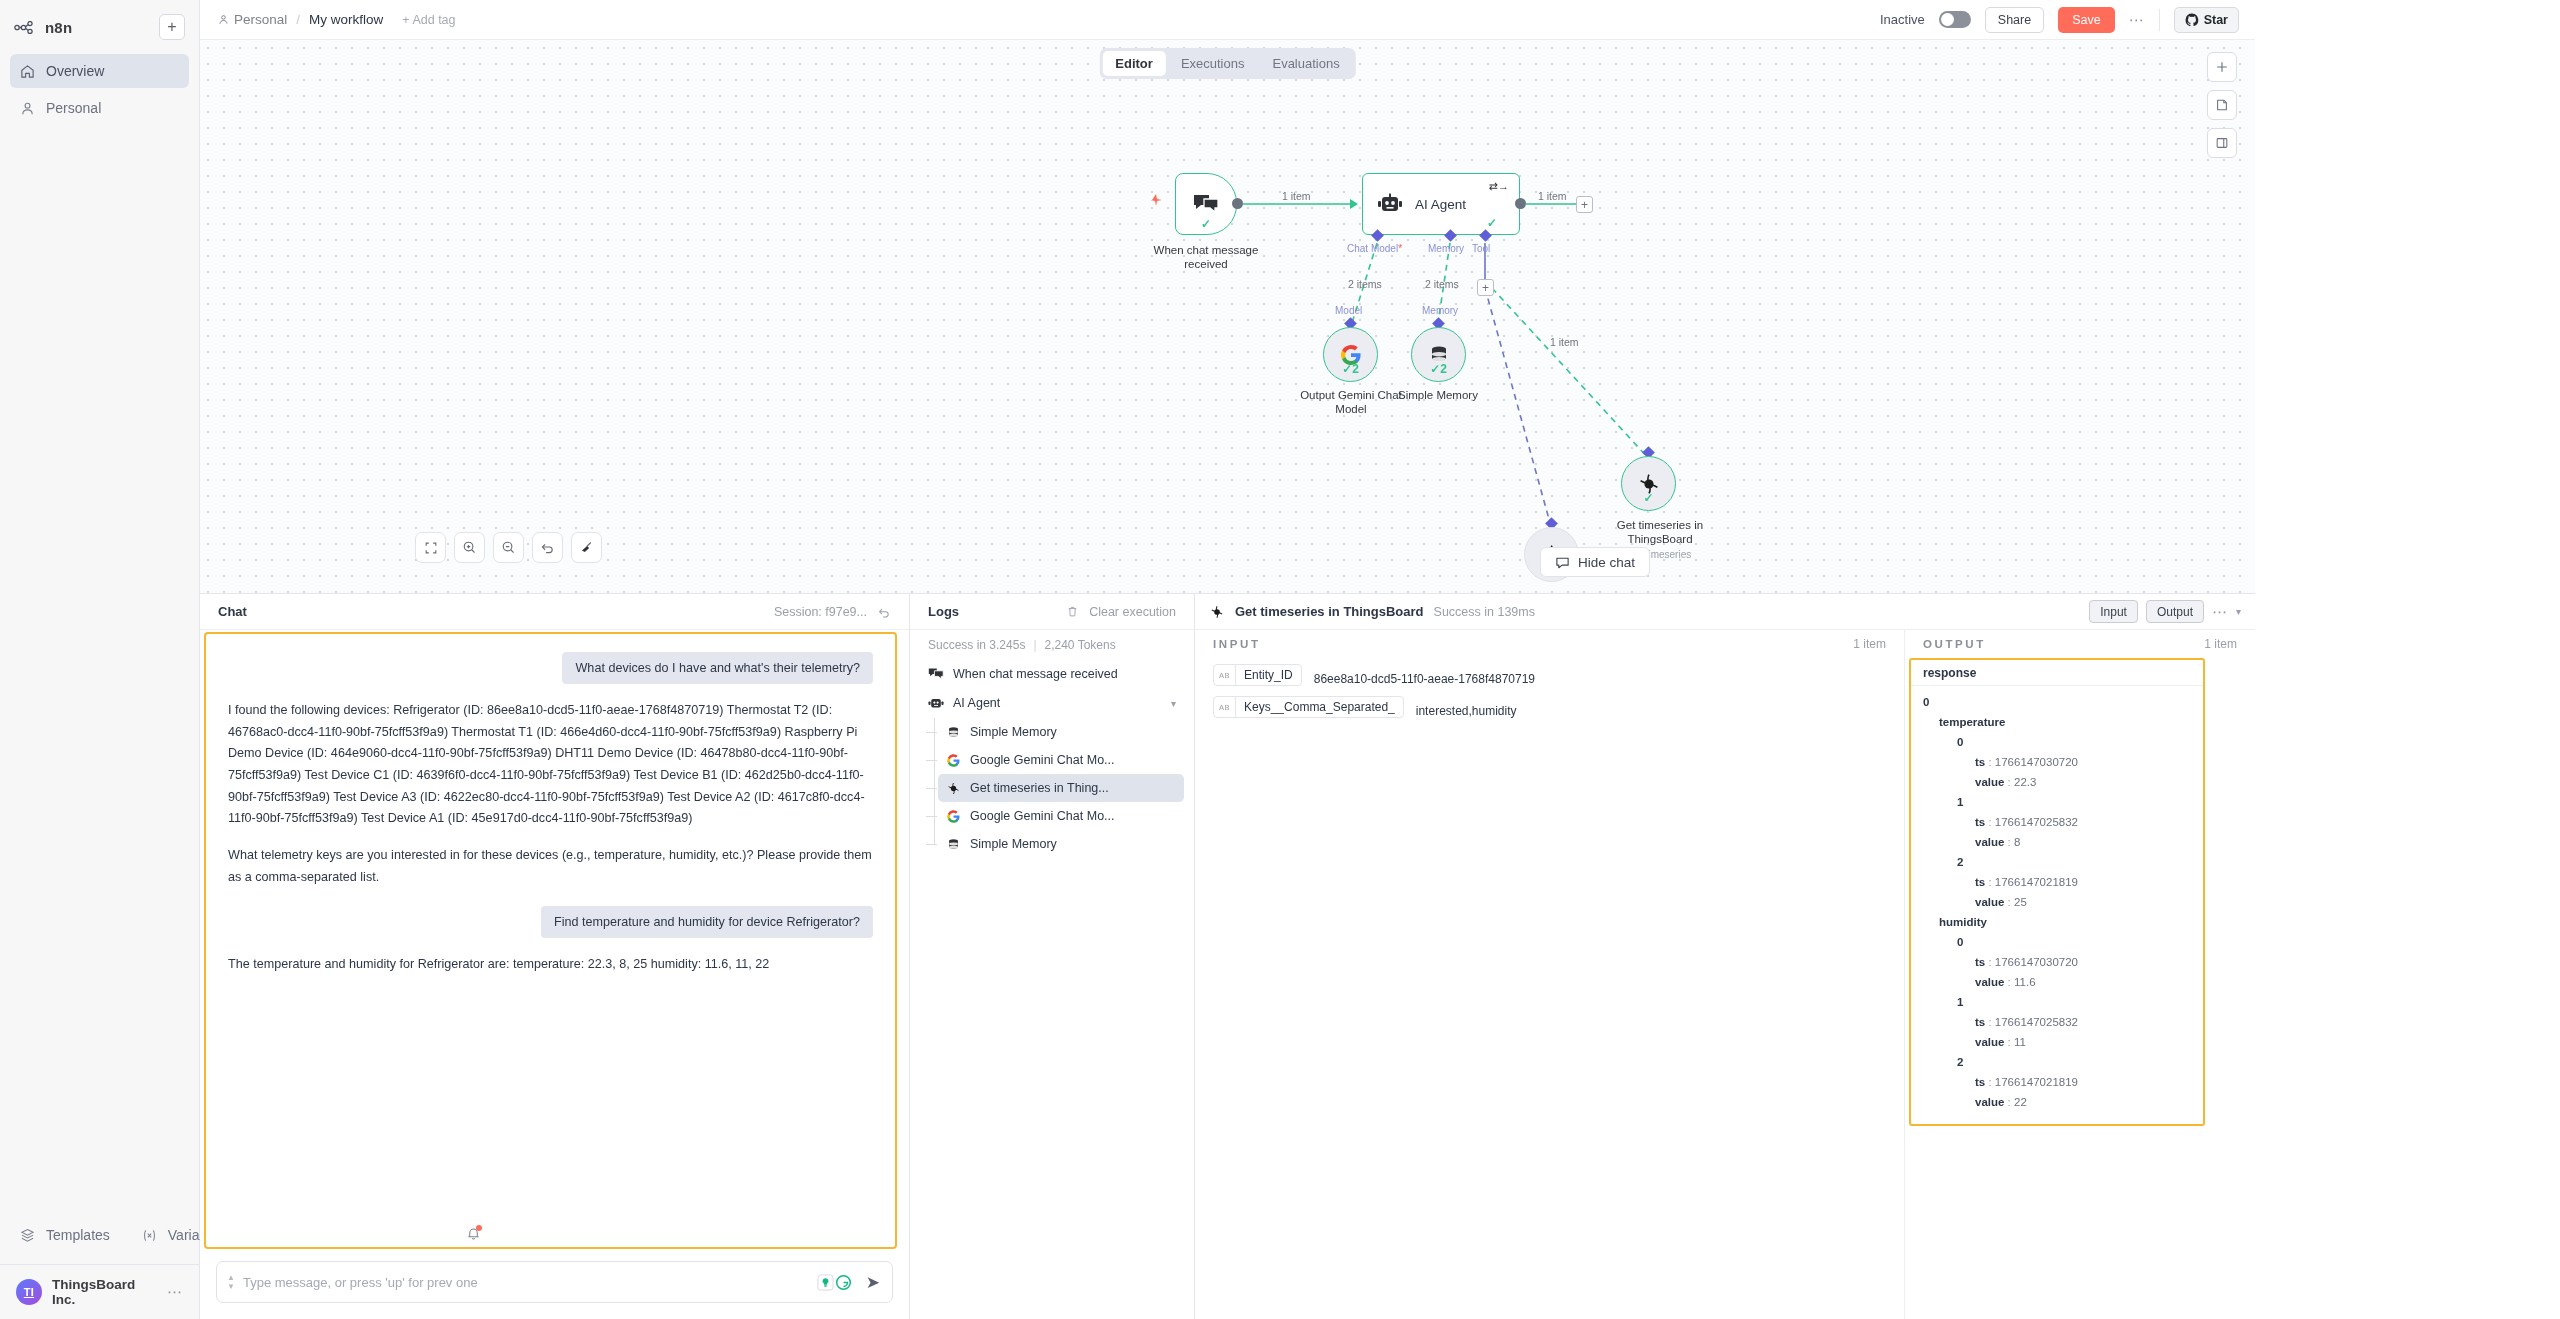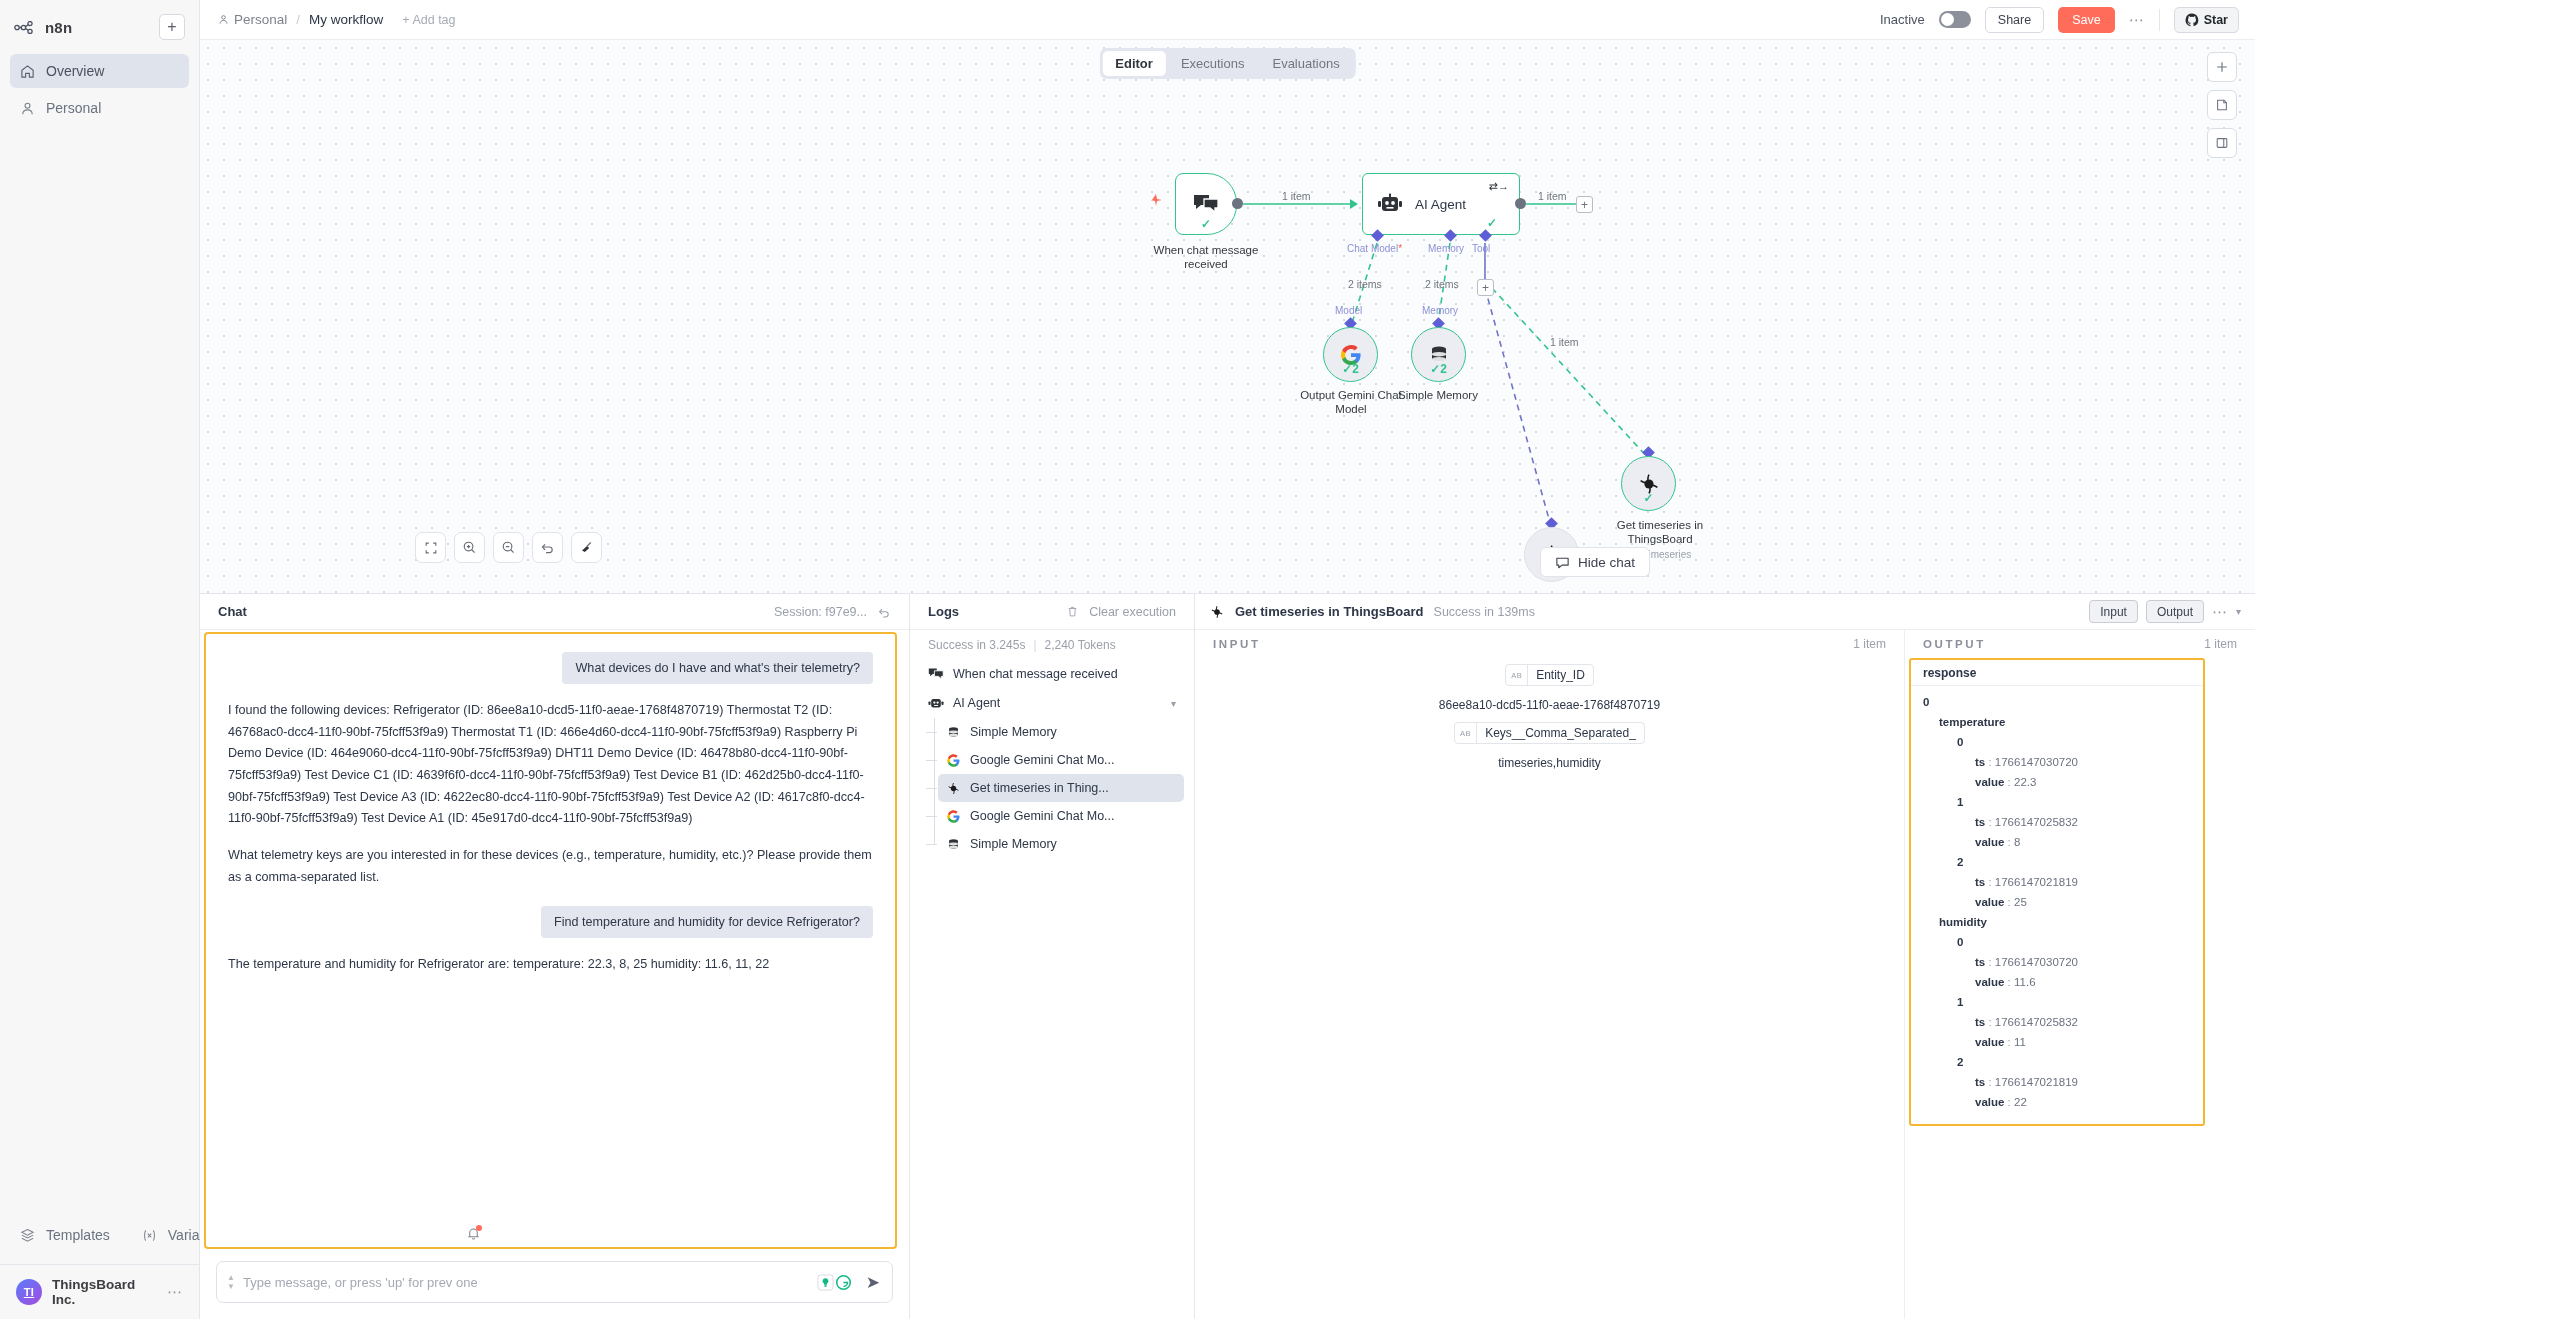--- a/index.html
+++ b/index.html
@@ -218,21 +218,21 @@
   .ndv-body { flex: 1; display: flex; min-height: 0; }
   .io-col { display: flex; flex-direction: column; min-width: 0; }
   .io-in { width: 710px; min-width: 710px; border-right: 1px solid #eceef1; }
   .io-out { flex: 1; }
   .io-hdr {
     height: 28px; display: flex; align-items: center; padding: 0 18px;
     font-size: 11.5px; letter-spacing: 2.6px; color: #8b90999; color: #8a8f99; font-weight: 600;
   }
   .io-hdr .cnt { margin-left: auto; font-size: 12px; letter-spacing: 0; color: #9aa0ab; font-weight: 400; }
   .io-in-body { padding: 6px 18px; display: flex; flex-direction: column; gap: 10px; }
-  .kv-row { display: flex; align-items: center; gap: 12px; flex-direction: column; }
+  .kv-row { display: flex; align-items: flex-end; gap: 12px; }
   .kv-key {
     display: flex; align-items: center; border: 1px solid #e3e5ea; border-radius: 4px; height: 22px; background: #fff;
   }
   .kv-type { font-size: 7.5px; color: #9aa0ab; padding: 0 5px; border-right: 1px solid #e3e5ea; height: 100%; display: flex; align-items: center; letter-spacing: .5px; }
   .kv-name { font-size: 12px; color: #2d3748; padding: 0 8px; }
   .kv-val { font-size: 12px; color: #2d3748; }
   .out-wrap { margin: 0 0 0 4px; width: 296px; border: 2.5px solid #f5b731; border-radius: 3px; }
   .out-head { height: 26px; display: flex; align-items: center; padding: 0 12px; font-size: 12px; font-weight: 700; color: #2d3748; border-bottom: 1px solid #eceef1; }
   .json-tree { padding: 6px 12px 12px 12px; font-size: 11.5px; line-height: 20px; }
   .jkey { font-weight: 700; color: #2d3748; }
@@ -710,21 +710,21 @@
                   <span class="kv-type">AB</span>
                   <span class="kv-name">Entity_ID</span>
                 </span>
                 <span class="kv-val">86ee8a10-dcd5-11f0-aeae-1768f4870719</span>
               </div>
               <div class="kv-row">
                 <span class="kv-key">
                   <span class="kv-type">AB</span>
                   <span class="kv-name">Keys__Comma_Separated_</span>
                 </span>
-                <span class="kv-val">timeseries,humidity</span>
+                <span class="kv-val">interested,humidity</span>
               </div>
             </div>
           </div>
 
           <div class="io-col io-out">
             <div class="io-hdr">
               <span>OUTPUT</span>
               <span class="cnt">1 item</span>
             </div>
             <div class="out-wrap">

